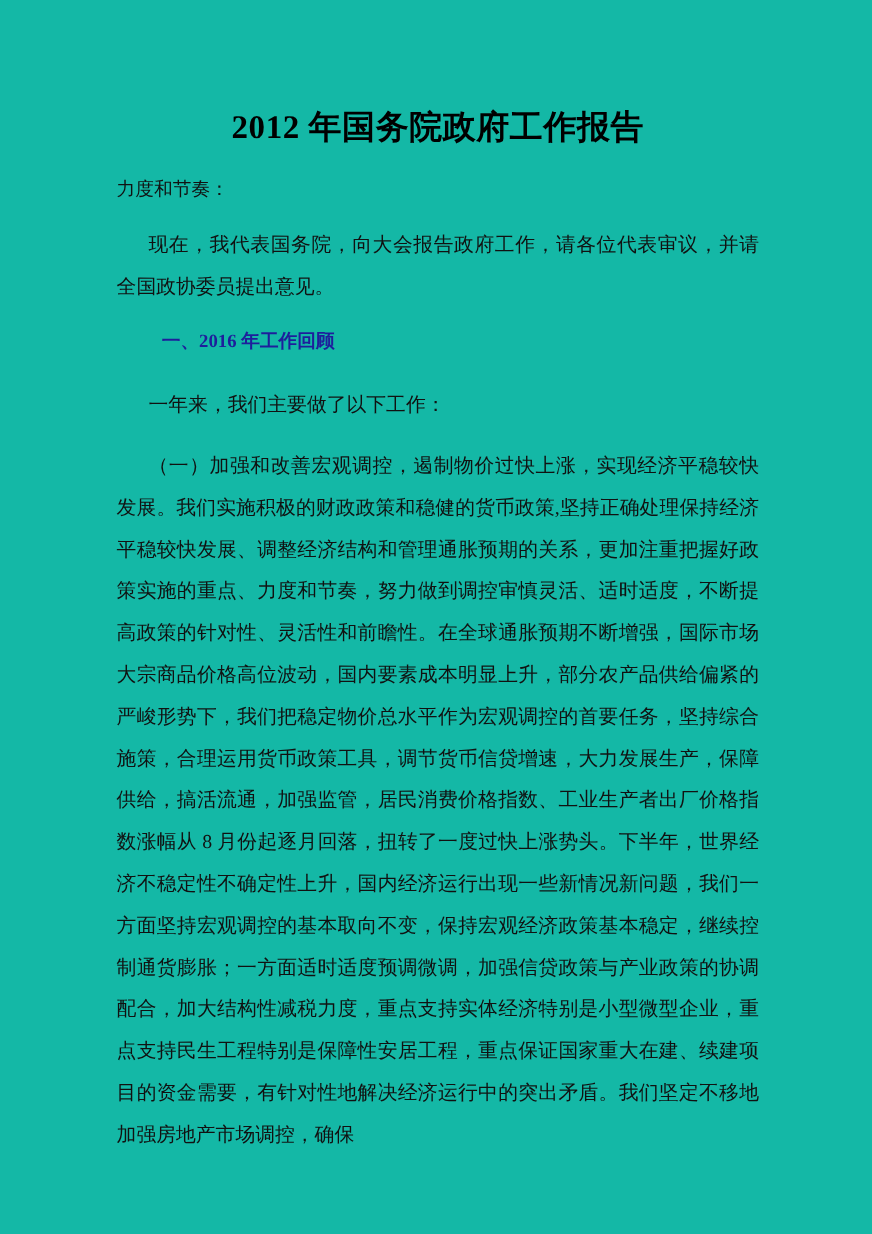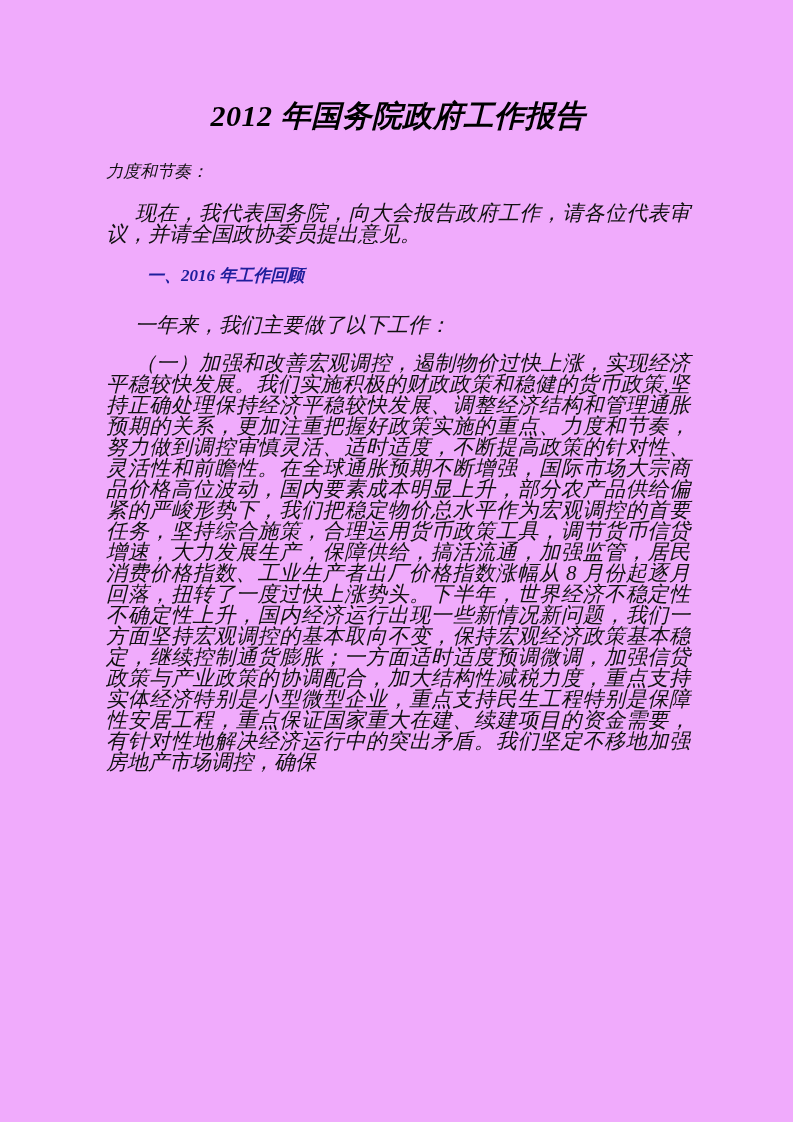--- a/index.html
+++ b/index.html
@@ -29,43 +29,43 @@
     letter-spacing: 0.5px;
     color: #000000;
     margin: 0 0 22px 0;
   }
   .salutation {
     font-size: 17px;
     line-height: 28.4px;
     margin: 0 0 17px 0;
   }
   .para {
-    font-size: 21px;
-    line-height: 21px;
+    font-size: 18px;
+    line-height: 38px;
     text-align: justify;
     text-indent: 29px;
     margin: 0 0 17px 0;
   }
   .lead-in {
     text-align: left;
     margin-top: 16px;
   }
   .section-heading {
     font-size: 17px;
     line-height: 28.4px;
     font-weight: 700;
     color: #1e1e9c;
     text-indent: 41px;
     margin: 0 0 24px 0;
   }
 </style>
 </head>
 <body>
 
-<div class="page" style="background: #f0abfc; font-style: italic;">
+<div class="page" style="background: #14b8a6;">
   <div class="content">
 
     <h1 class="doc-title">2012 年国务院政府工作报告</h1>
 
     <p class="salutation">力度和节奏：</p>
 
     <p class="para">现在，我代表国务院，向大会报告政府工作，请各位代表审议，并请全国政协委员提出意见。</p>
 
     <h2 class="section-heading" style="color: rgb(30, 30, 156);">一、2016 年工作回顾</h2>
 

